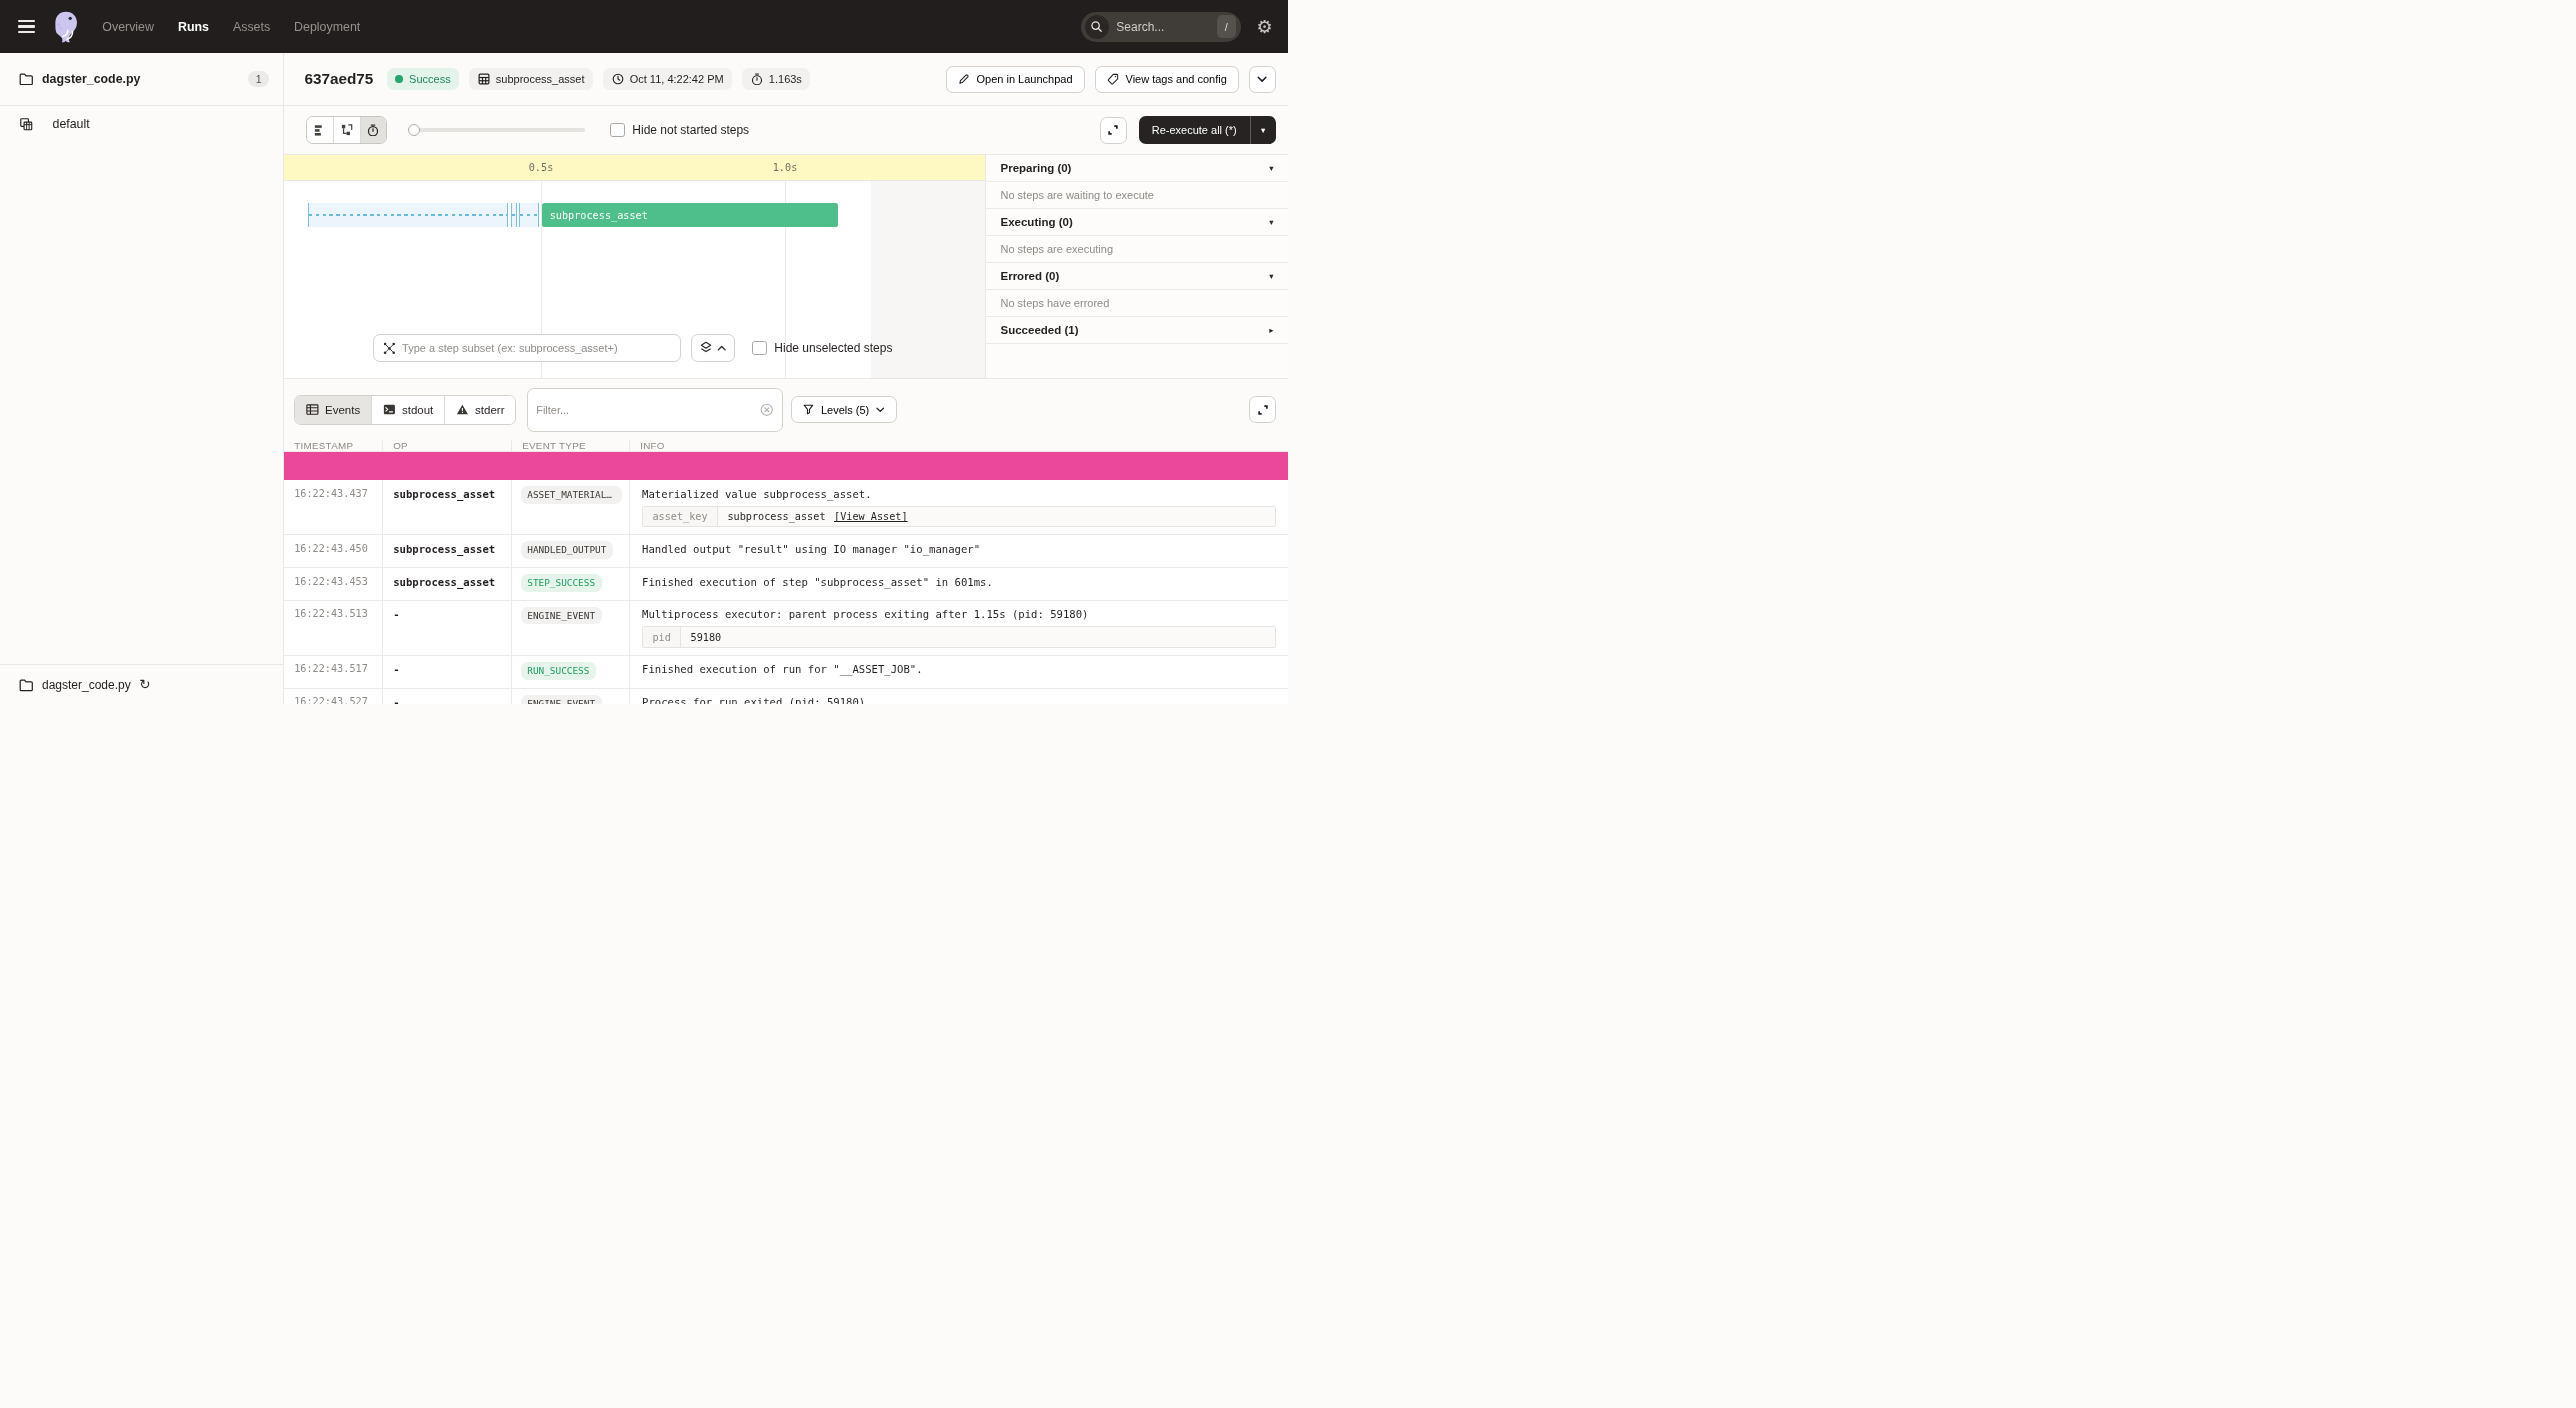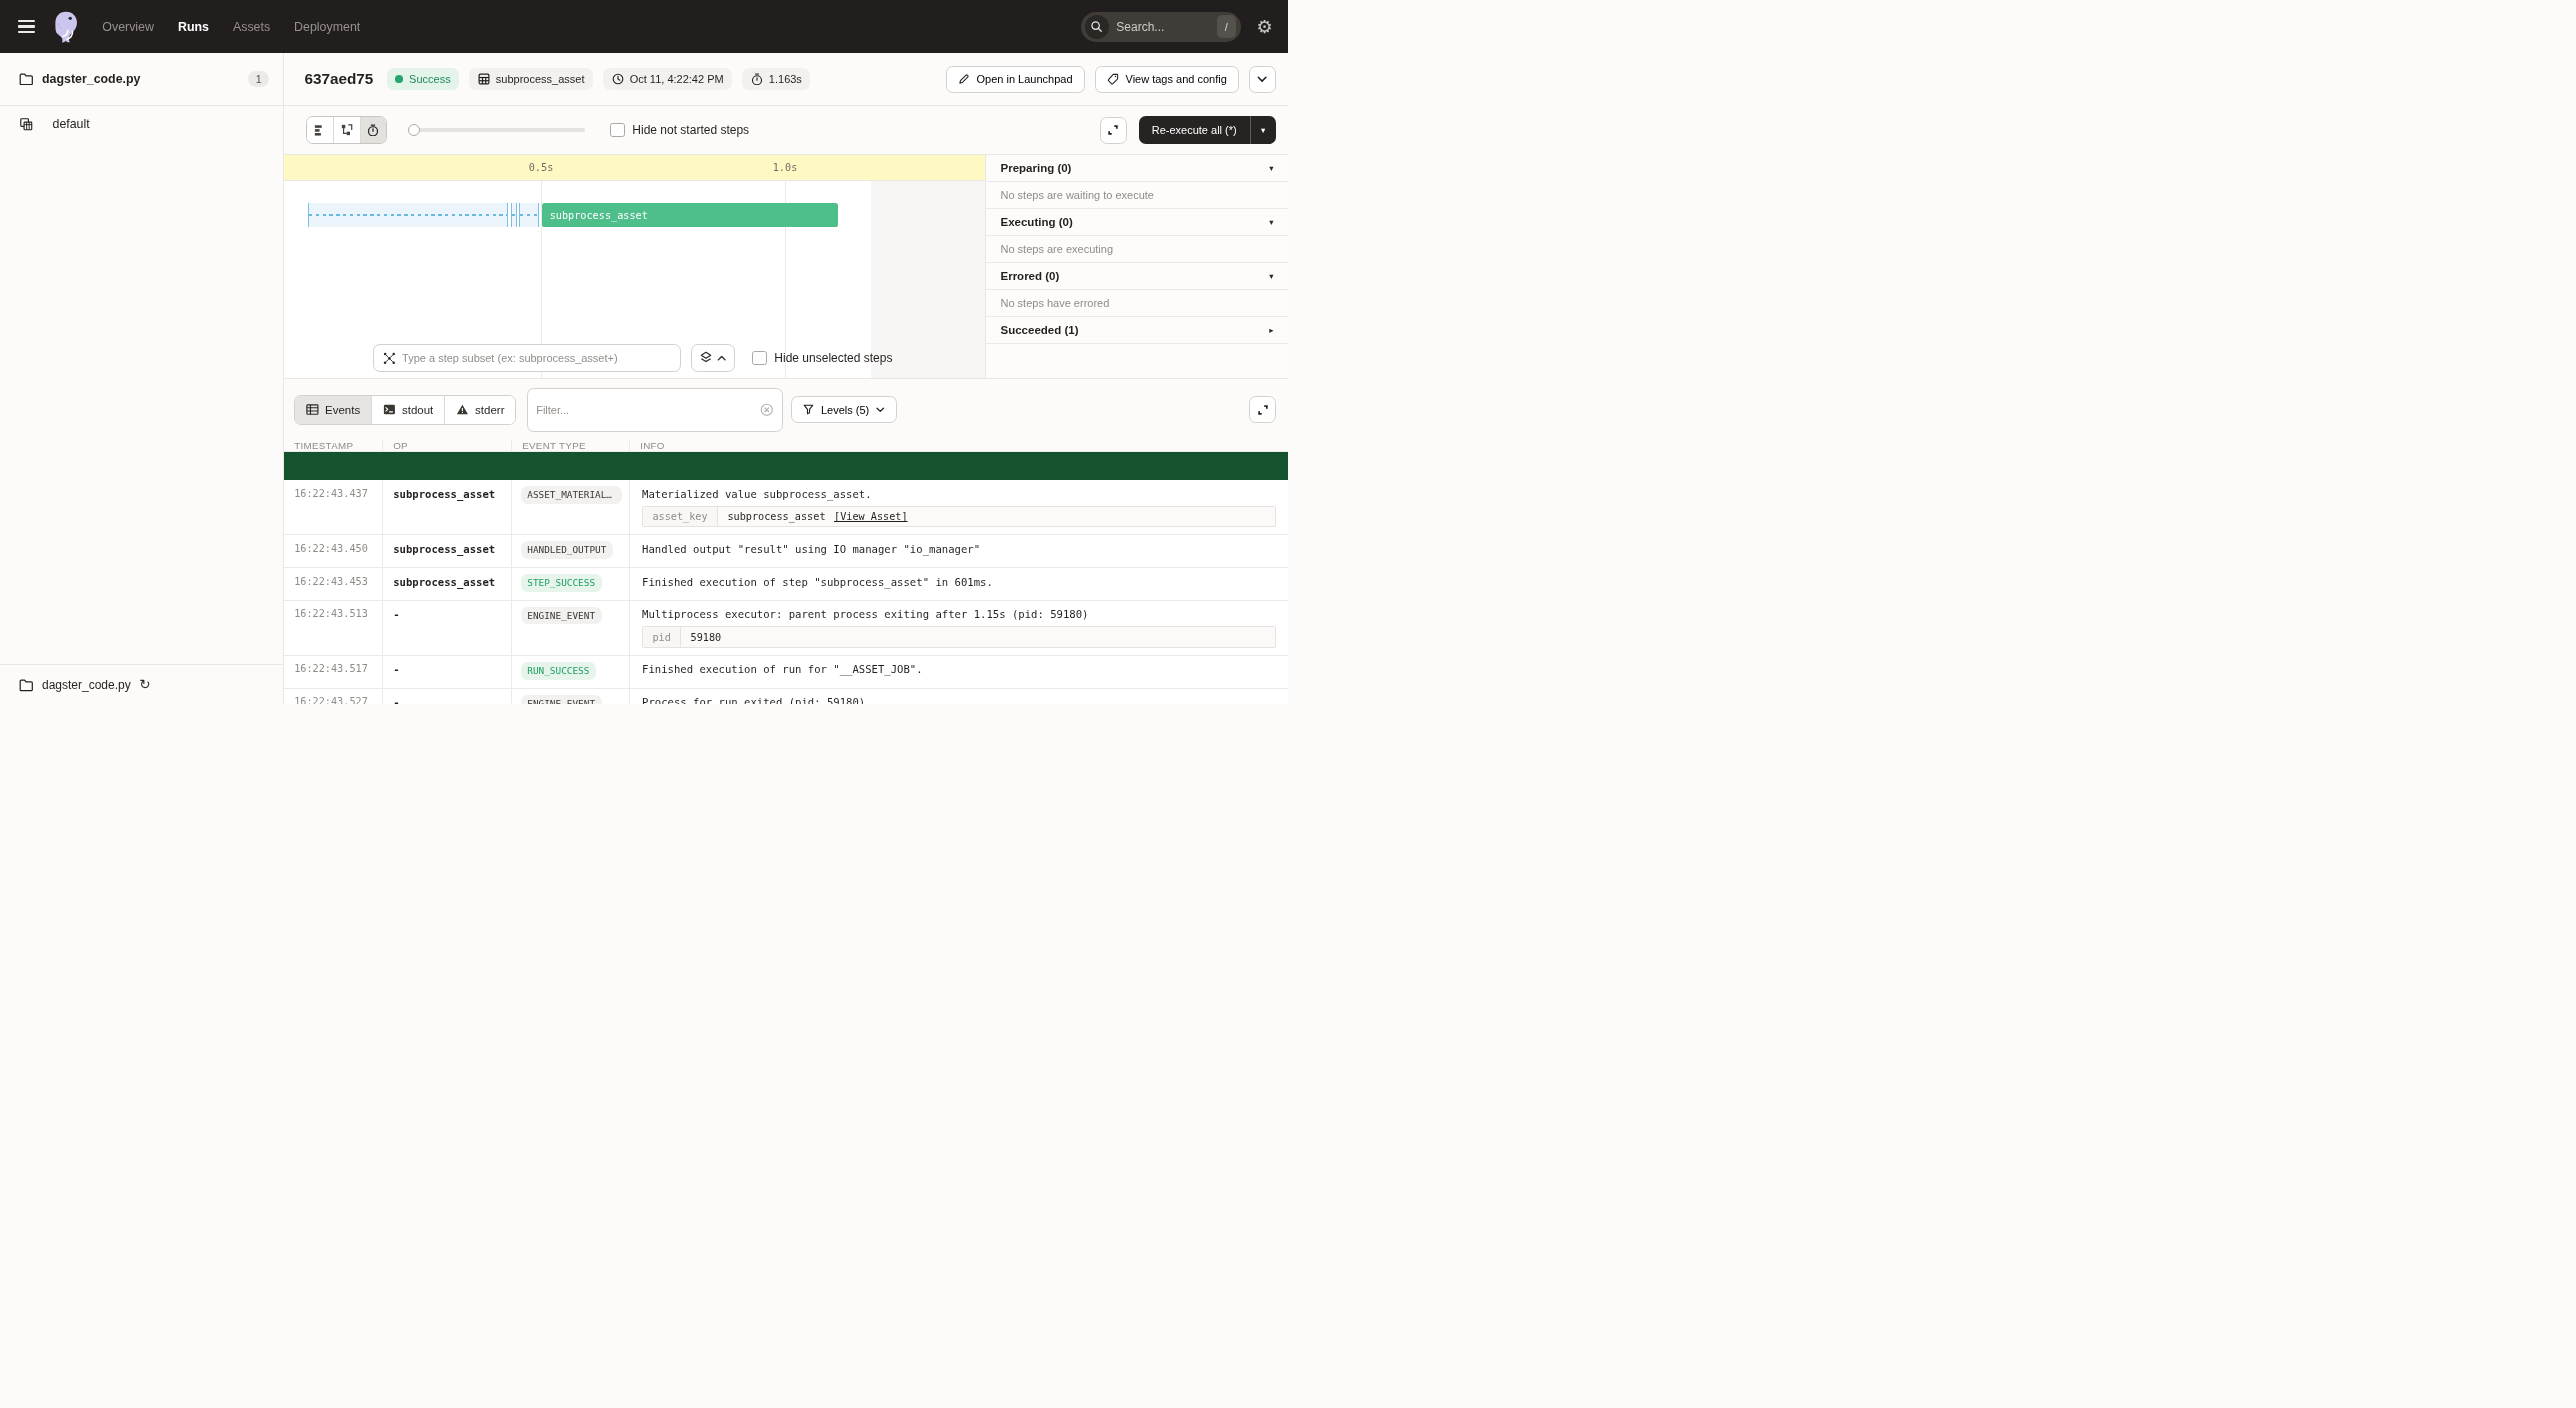--- a/index.html
+++ b/index.html
@@ -67,21 +67,21 @@
   .gbody { height:224px; display:flex; border-bottom:0.9px solid #E9E7E4; min-width:0; }
   .gviewport { flex:1; position:relative; background:#FFF; overflow:hidden; }
   .g-timehead { height:26.4px; border-bottom:0.9px solid #E9E7E4; background:#fef9c3; position:relative; }
   .g-tick { position:absolute; top:6.8px; transform:translateX(-50%); font-size:10.2px; color:#716D68; }
   .g-grid { position:absolute; top:26.4px; bottom:0; width:0.9px; background:#ECEAE7; }
   .g-after { position:absolute; top:26.4px; bottom:0; right:0; background:#F7F6F4; }
   .g-wait { position:absolute; top:48px; height:24px; background:#EBF5FB; border-left:1.7px solid #79C0E4; border-right:1.7px solid #79C0E4; }
   .g-wait::after { content:""; position:absolute; left:0; right:0; top:11px; height:1.7px;
       background:repeating-linear-gradient(90deg,#69B9E0 0 3.4px,transparent 3.4px 6.8px); }
   .g-bar { position:absolute; top:48px; height:24px; background:#4EBE8B; border-radius:2.6px; color:#FFF; font-size:10.2px; display:flex; align-items:center; padding:0 7.7px; white-space:nowrap; cursor:pointer; }
-  .g-controls { position:absolute; bottom:6px; left:89px; display:flex; align-items:center; gap:10.2px; }
+  .g-controls { position:absolute; bottom:16px; left:89px; display:flex; align-items:center; gap:10.2px; }
   .stepinput { width:308px; height:28px; background:#FFF; border:0.9px solid #D4D1CC; border-radius:6.8px; display:flex; align-items:center; gap:6.8px; padding:0 8.5px; }
   .stepinput input { border:none; outline:none; flex:1; font-size:11px; color:#231F1E; background:transparent; font-family:"Liberation Sans",sans-serif; }
   .stepinput input::placeholder { color:#918D88; }
   .layersbtn { height:28px; width:44px; background:#FFF; border:0.9px solid #D4D1CC; border-radius:6.8px; display:flex; align-items:center; justify-content:center; gap:5.1px; cursor:pointer; }
 
   
   .rpanel { width:303px; border-left:0.9px solid #E9E7E4; background:#FDFCFB; }
   .rp-row { display:flex; align-items:center; padding:0 14.5px; border-bottom:0.9px solid #ECEAE7; }
   .rp-head { height:27px; justify-content:space-between; cursor:pointer; }
   .rp-title { font-size:11.5px; font-weight:700; }
@@ -94,21 +94,21 @@
   .tab { display:flex; align-items:center; gap:6px; height:28px; padding:4px 11px; font-size:11.5px; cursor:pointer; border-left:0.9px solid #DBD9D5; background:#FFF; }
   .tab:first-child { border-left:none; }
   .tab.on { background:#E7E5E2; }
   .filter { width:256px; height:44px; margin-left:10.2px; border:0.9px solid #D4D1CC; border-radius:6.8px; background:#FFF; display:flex; align-items:center; padding:0 8.5px; gap:6.8px; }
   .filter input { border:none; outline:none; flex:1; font-size:11px; background:transparent; font-family:"Liberation Sans",sans-serif;}
   .filter input::placeholder { color:#928E89; }
   .levels { margin-left:8.5px; }
   .etool-spacer { flex:1; }
 
   
-  .logtable { background:#14532d; flex:1; display:flex; flex-direction:column; overflow:hidden;gap:28px; }
+  .logtable { background:#ec4899; flex:1; display:flex; flex-direction:column; overflow:hidden;gap:28px; }
   .lrow { display:grid; grid-template-columns:99px 129px 118px 1fr; border-bottom:0.9px solid #ECEAE7; background:#FFF; }
   .lrow > div { border-right:0.9px solid #ECEAE7; min-width:0; }
   .lrow > div:last-child { border-right:none; }
   .lhead { height:26.4px; background:#FCFBF9; }
   .lhead > div { display:flex; align-items:center; padding:0 10.2px; font-size:9.8px; letter-spacing:0.3px; color:#8F8B86; }
   .c-ts { padding:7.7px 10.2px; font-size:10.2px; color:#8F8B86; }
   .c-op { padding:7.7px 10.2px; font-size:10.6px; font-weight:700; }
   .c-type { padding:6px 8.5px; }
   .typepill { display:inline-block; max-width:101px; overflow:hidden; text-overflow:ellipsis; white-space:nowrap; background:#F2F1EF; border-radius:6.8px; padding:3.4px 6.8px; font-size:9.4px; color:#3B3732; }
   .typepill.success { background:#E6F4EC; color:#1D9E5F; }

